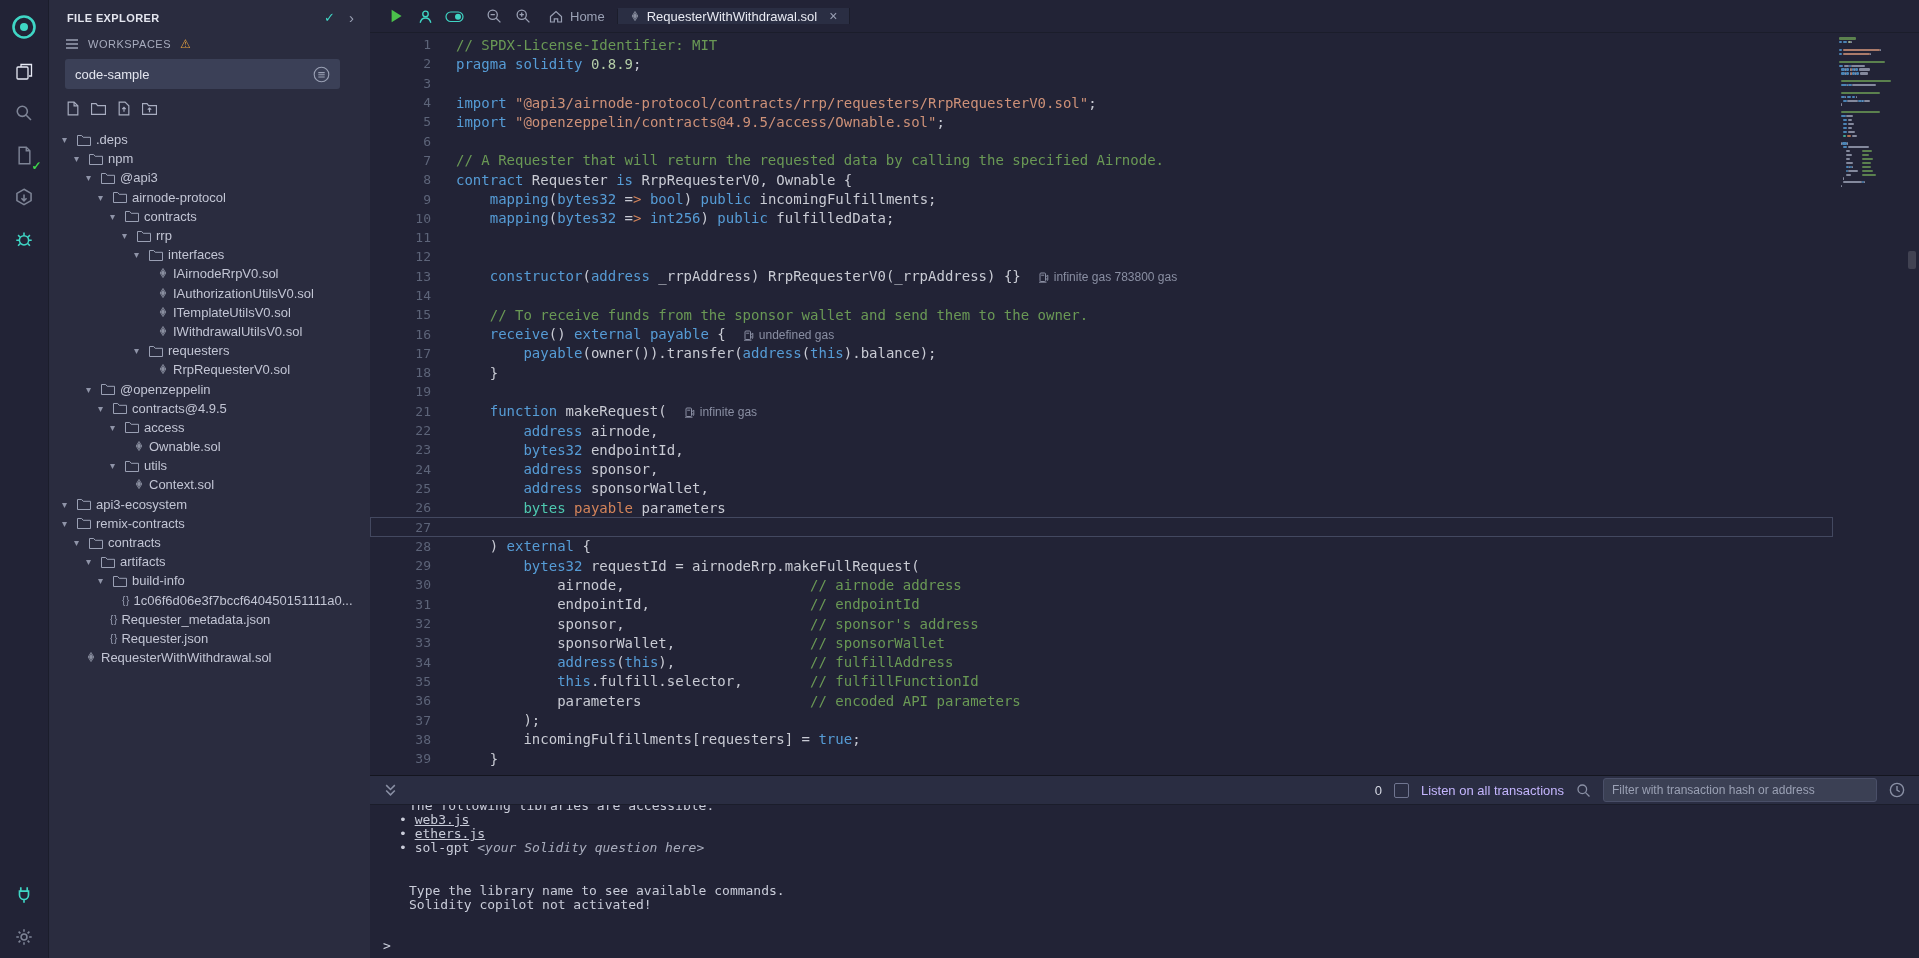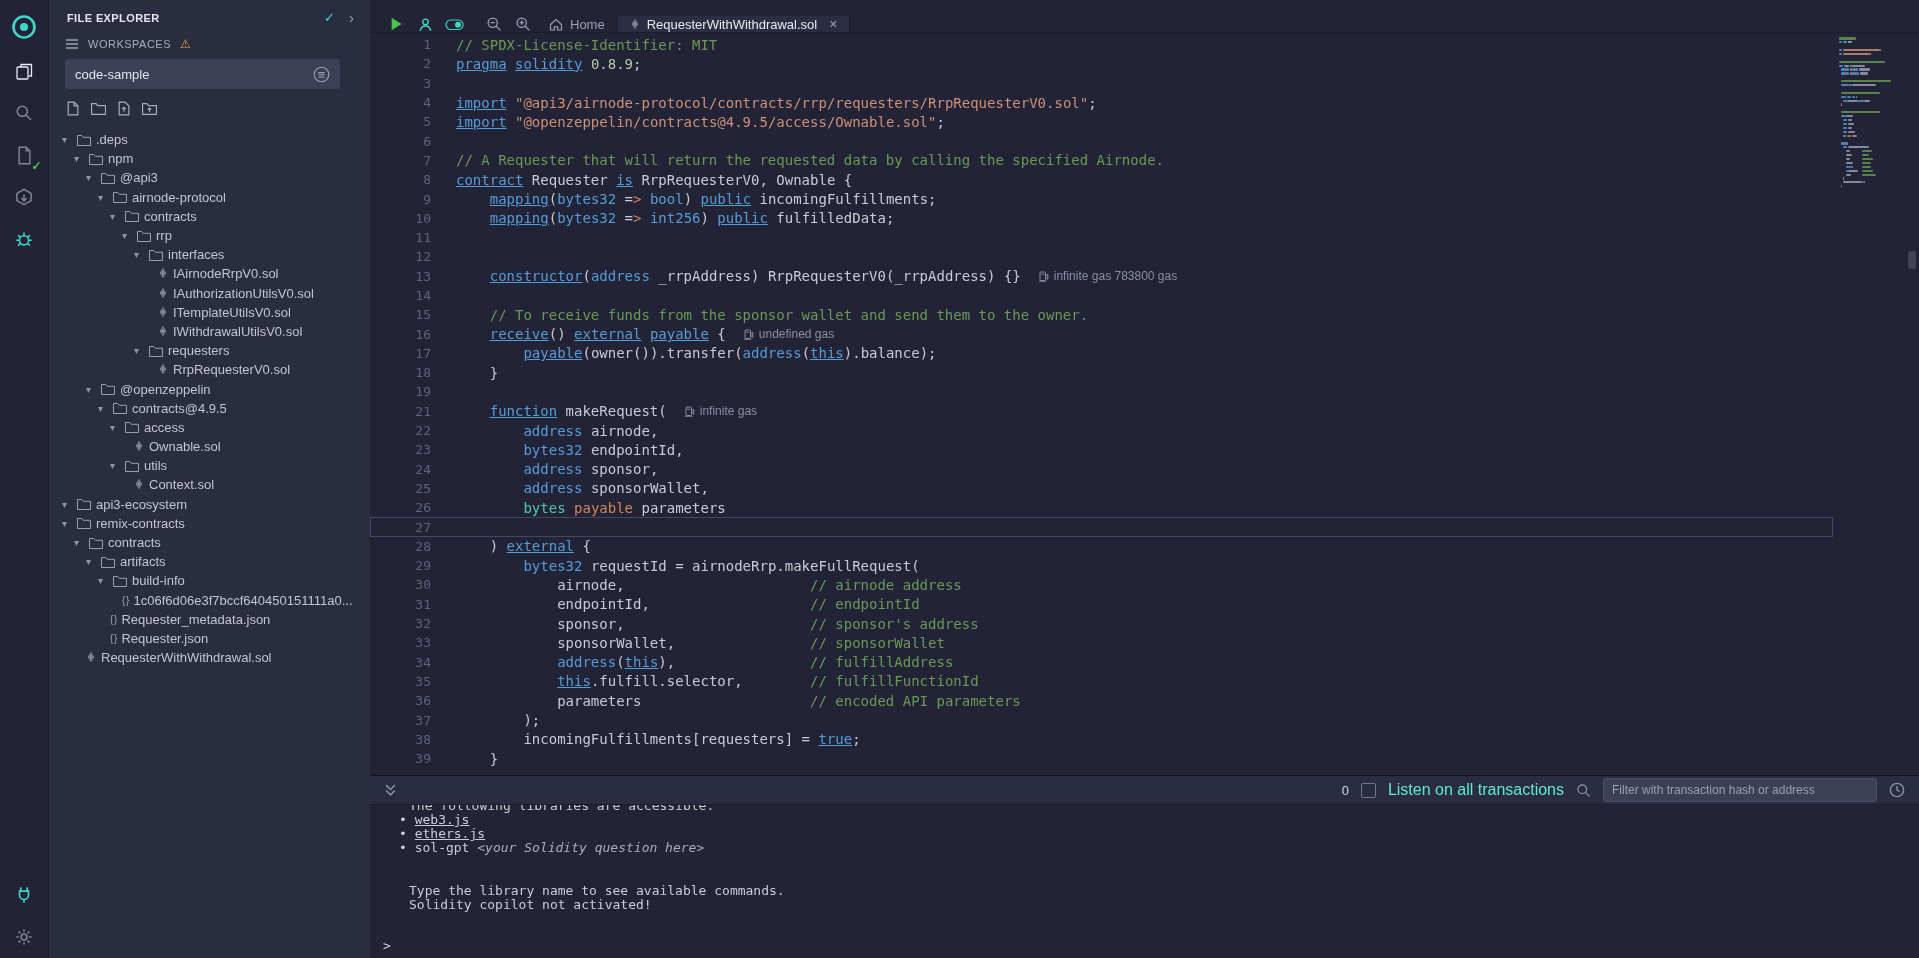--- a/index.html
+++ b/index.html
@@ -30,60 +30,60 @@
   .fe-actions .fa-btn{cursor:pointer;display:flex;align-items:center;}
   .file-tree{flex:1;overflow:hidden;padding-top:7px;}
   .tree-row{display:flex;align-items:center;height:19.2px;gap:5px;color:#c2c5d4;font-size:13px;white-space:nowrap;cursor:pointer;box-sizing:border-box;}
   .tree-row .chev{color:#8f94a8;font-size:10px;width:10px;flex:none;}
   .tree-row svg{flex:none;}
   .tree-row .lbl{overflow:hidden;text-overflow:ellipsis;}
   .json-ic{font-size:10px;color:#9aa0b4;letter-spacing:-1px;flex:none;}
 
   
   .main{flex:1;display:flex;flex-direction:column;min-width:0;}
-  .topbar{height:33px;background:#222336;border-bottom:1px solid #1b1d2b;display:flex;align-items:flex-end;box-sizing:border-box;}
+  .topbar{height:33px;background:#222336;border-bottom:1px solid #1b1d2b;display:flex;align-items:center;box-sizing:border-box;}
   .tb-icons{display:flex;align-items:center;padding-left:12px;}
   .tb-btn{width:29px;height:100%;display:flex;align-items:center;justify-content:center;color:#9aa0b4;cursor:pointer;background:none;border:none;padding:0;}
   .tb-btn.green{color:#4bc24b;}
   .tb-btn.teal{color:#3fd6c5;}
   .tb-btn.gap{margin-left:10px;}
   .tab{display:flex;align-items:center;gap:7px;padding:0 12px;border-right:1px solid #1b1d2b;color:#9aa0b4;font-size:13px;cursor:pointer;}
   .tab:first-of-type{border-left:1px solid #1b1d2b;margin-left:10px;}
   .tab.active{background:#2a2e43;color:#e8eaf2;}
   .tab-close{margin-left:5px;color:#9aa0b4;font-size:14px;cursor:pointer;}
 
   
   .editor{flex:1;display:flex;min-height:0;background:#222336;}
   .code{flex:1;padding-top:2px;font-family:"DejaVu Sans Mono",monospace;font-size:14px;min-width:0;overflow:hidden;cursor:text;}
   .code-row{display:flex;height:19.3px;align-items:center;white-space:pre;}
   .code-row.cursor-line{box-shadow:inset 0 0 0 1px #434860;}
   .ln{width:61px;text-align:right;color:#5d6479;flex:none;font-size:13px;}
-  .lc{padding-left:25px;display:flex;align-items:center;white-space:pre;min-width:0;}
+  .lc{padding-left:25px;display:flex;align-items:flex-end;white-space:pre;min-width:0;}
   .tok-c{color:#6a9955;}
-  .tok-k{color:#569cd6;text-decoration:underline;}
+  .tok-k{color:#569cd6;}
   .tok-t{color:#569cd6;}
   .tok-b{color:#4ec9b0;}
   .tok-s{color:#ce9178;}
   .tok-n{color:#b5cea8;}
   .tok-o{color:#d4845a;}
   .tok-p{color:#c9cbd4;}
   .badge{display:inline-flex;align-items:center;gap:5px;margin-left:18px;color:#8a8fa3;font-family:"Liberation Sans",sans-serif;font-size:12px;white-space:nowrap;}
   .minimap{width:72px;flex:none;padding:4px 0 0 0;cursor:pointer;}
   .mm-row{height:2.9px;display:flex;align-items:center;margin:0 2px 1px 6px;}
   .mm-row span{height:2.2px;border-radius:1px;display:inline-block;flex:none;opacity:.8;}
   .vscroll{width:14px;flex:none;position:relative;}
   .vscroll .thumb{position:absolute;top:218px;left:3px;width:8px;height:18px;background:rgba(255,255,255,.14);border-radius:2px;cursor:pointer;}
 
   
   .termbar{height:30px;background:#2a2d42;border-top:1px solid #14151f;border-bottom:1px solid #1b1d2b;display:flex;align-items:center;padding:0 14px;box-sizing:border-box;gap:12px;}
   .tb-collapse{color:#8a90a5;display:flex;align-items:center;cursor:pointer;}
   .termbar .spacer{flex:1;}
   .tx-count{color:#d6d9e4;font-size:13px;}
   .cb{width:13px;height:13px;border:1px solid #707590;border-radius:2px;background:transparent;cursor:pointer;flex:none;}
-  .listen-label{color:#5eead4;font-size:16px;}
+  .listen-label{color:#c4b5fd;font-size:13px;}
   .term-search{color:#8a90a5;display:flex;align-items:center;cursor:pointer;}
   .filter-input{width:256px;height:22px;background:#3b4054;border:1px solid #4a4f68;border-radius:3px;color:#d4d6e2;font-size:12px;padding:0 8px;outline:none;font-family:"Liberation Sans",sans-serif;}
   .filter-input::placeholder{color:#9aa0b4;}
   .term-clock{color:#8a90a5;display:flex;align-items:center;cursor:pointer;}
   .terminal{height:153px;background:#222336;font-family:"DejaVu Sans Mono",monospace;font-size:13px;color:#c9ccd9;position:relative;overflow:hidden;box-sizing:border-box;cursor:text;}
   .term-lines{margin-top:-6px;}
   .term-line{height:14.1px;line-height:14.1px;white-space:pre;padding-left:39px;}
   .term-line.bullet{padding-left:29px;}
   .term-link{text-decoration:underline;cursor:pointer;margin-top:34px;}
   .term-italic{font-style:italic;color:#a9adbd;}

